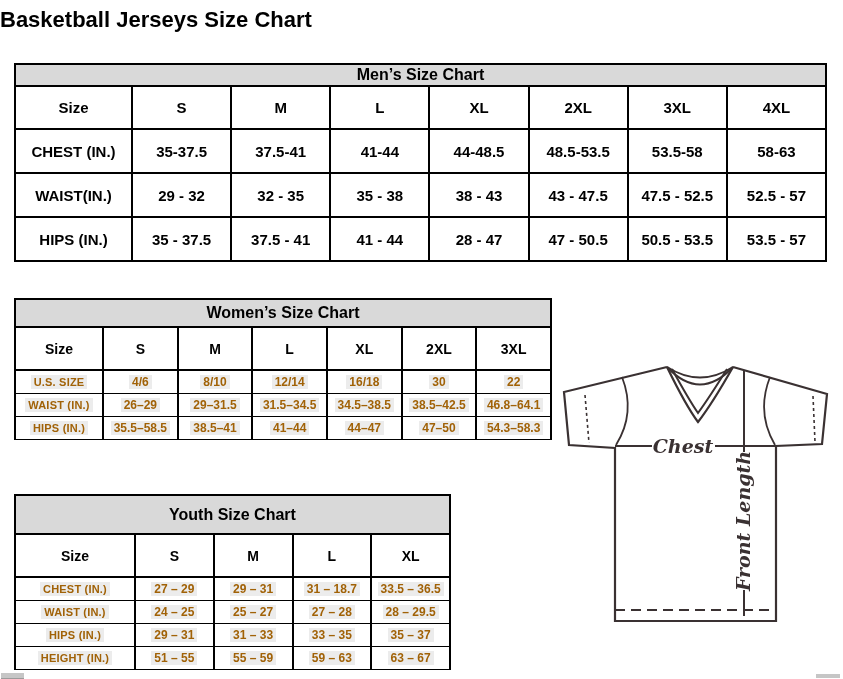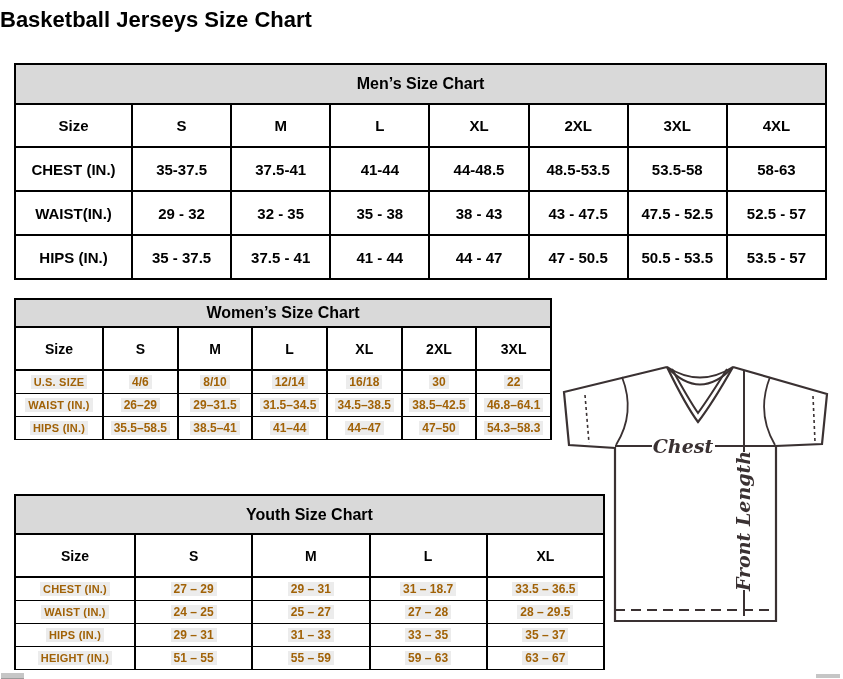--- a/index.html
+++ b/index.html
@@ -8,37 +8,37 @@
   .page-title{position:absolute;top:7px;left:0;width:812px;text-align:left;
         font-size:22px;font-weight:bold;color:#000;}
 
   table.chart{position:absolute;border-collapse:collapse;table-layout:fixed;background:#fff;}
   table.chart th,table.chart td{border:2px solid #000;text-align:center;vertical-align:middle;
         padding:0;font-weight:bold;color:#000;overflow:hidden;}
   .title-cell{background:#d9d9d9;font-size:16px;}
 
   
   .mens{left:14px;top:63px;width:813px;}
-  .mens .title-row{height:40px;}
+  .mens .title-row{height:22px;}
   .mens .cols-row{height:43px;}
   .mens tbody tr{height:44px;}
   .mens th,.mens td{font-size:15px;}
   .mens .title-cell{font-size:16px;}
 
   
   .small .title-row{height:28px;}
   .small .cols-row{height:43px;}
   .small tbody tr{height:23px;}
   .small .cols-row th{font-size:14px;}
   .small tbody th,.small tbody td{border-top-width:1px;border-bottom-width:1px;
         font-size:12px;color:#a16207;}
   .small tbody th .hl{font-size:11px;letter-spacing:0.2px;}
   .small .hl{background:#ececec;padding:0 3px;display:inline-block;line-height:14px;}
   .womens{left:14px;top:298px;width:538px;}
-  .youth{left:14px;top:494px;width:591px;border-radius:17px;}
+  .youth{left:14px;top:494px;width:437px;border-radius:17px;}
   .youth .title-row{height:39px;}
 
   
   .jersey{position:absolute;left:556px;top:358px;width:285px;height:270px;}
   .jersey path,.jersey line{fill:none;stroke:#3a3132;}
   .jersey text{fill:#3a3132;font-family:"DejaVu Serif","Liberation Serif",serif;
         font-style:italic;font-weight:bold;font-size:19px;}
 
   
   .frag{position:absolute;background:#c6c6c6;}
@@ -90,21 +90,21 @@
           <td><span>38 - 43</span></td>
           <td><span>43 - 47.5</span></td>
           <td><span>47.5 - 52.5</span></td>
           <td><span>52.5 - 57</span></td>
         </tr>
         <tr>
           <th><span>HIPS (IN.)</span></th>
           <td><span>35 - 37.5</span></td>
           <td><span>37.5 - 41</span></td>
           <td><span>41 - 44</span></td>
-          <td><span>44 - 47</span></td>
+          <td><span>28 - 47</span></td>
           <td><span>47 - 50.5</span></td>
           <td><span>50.5 - 53.5</span></td>
           <td><span>53.5 - 57</span></td>
         </tr>
       </tbody>
   </table>
 
   <table class="chart small womens">
     <colgroup>
         <col style="width:88px">

